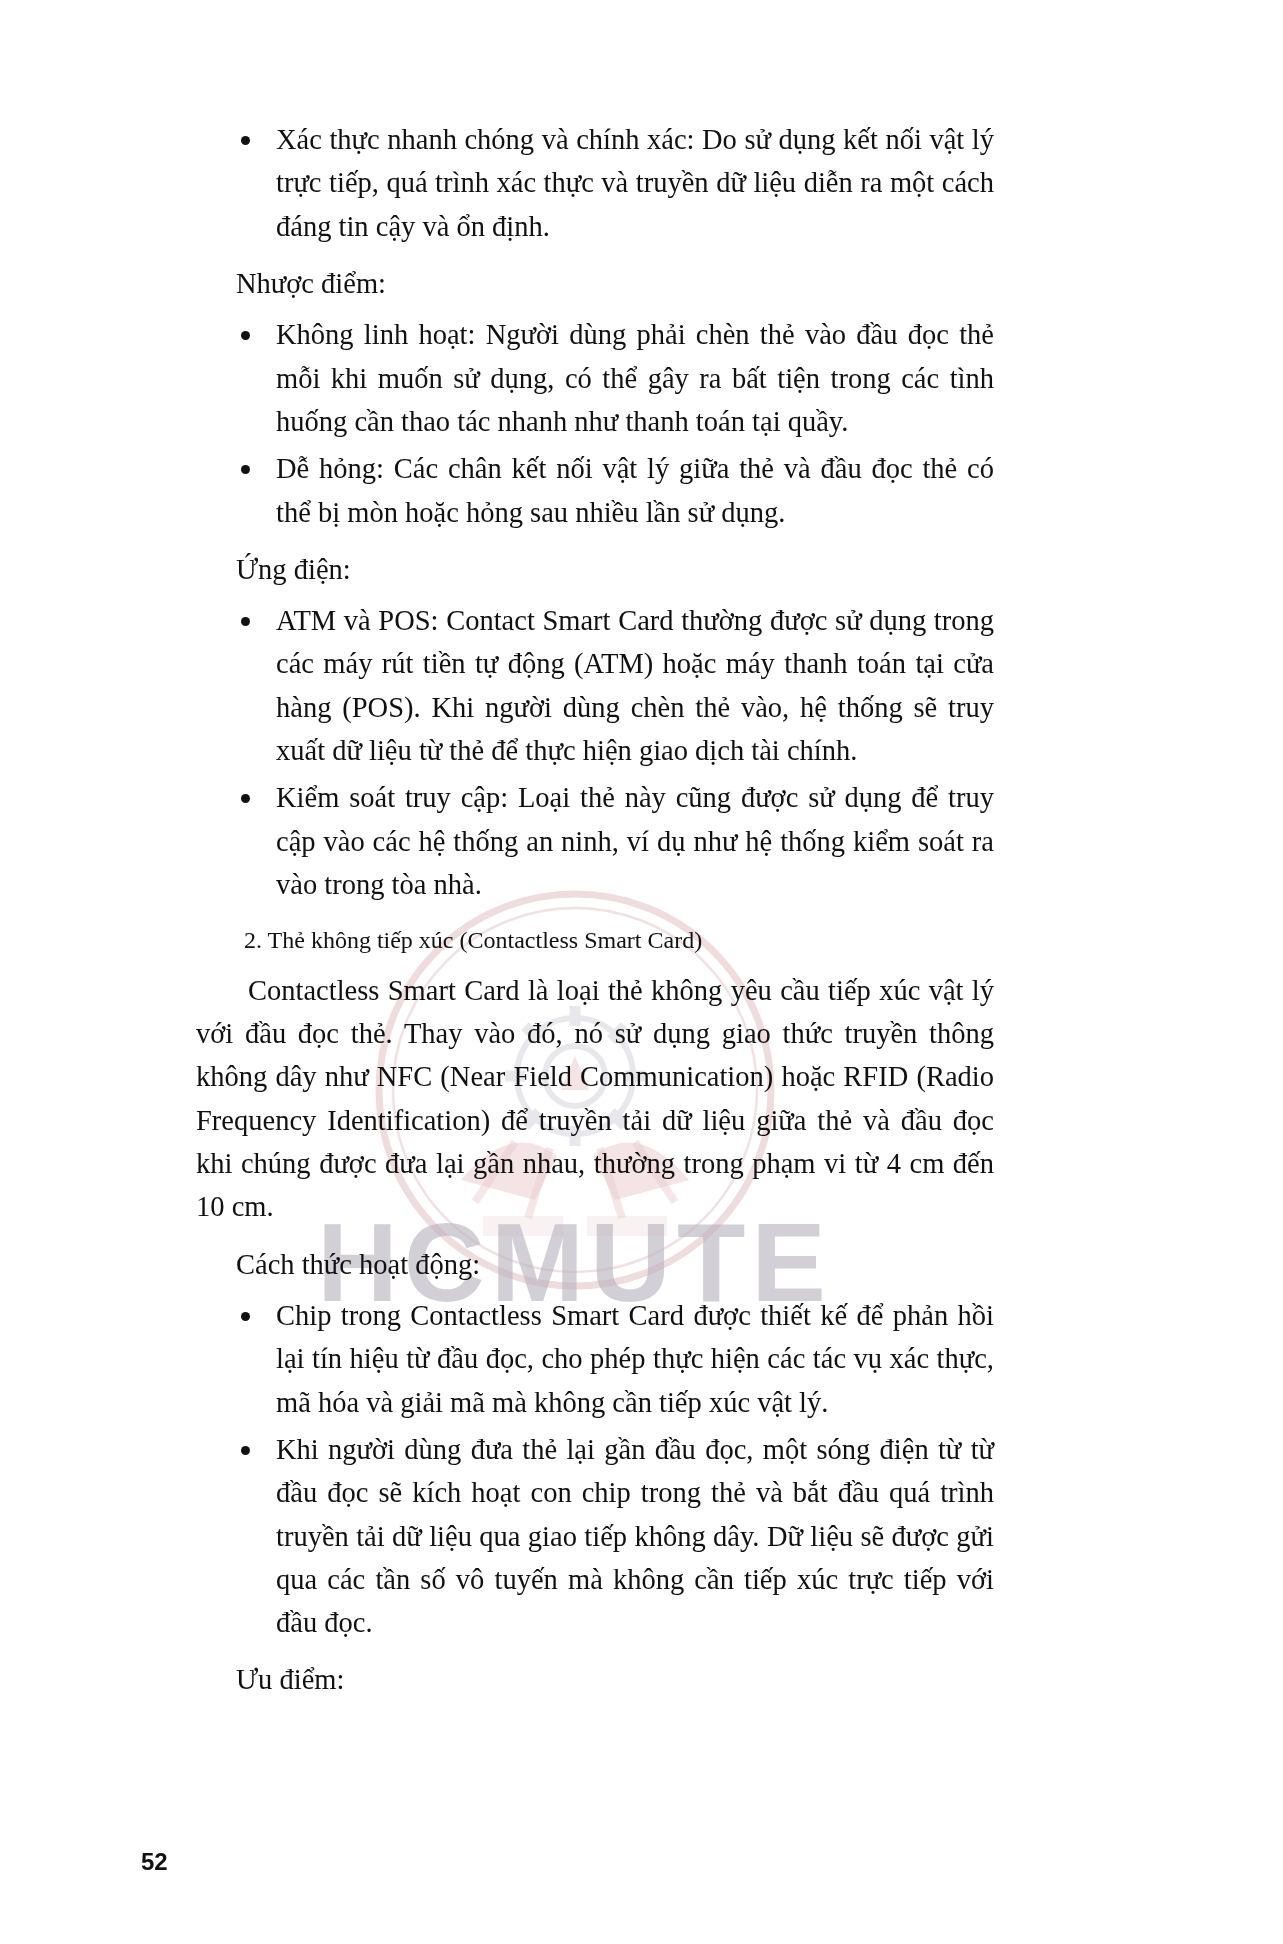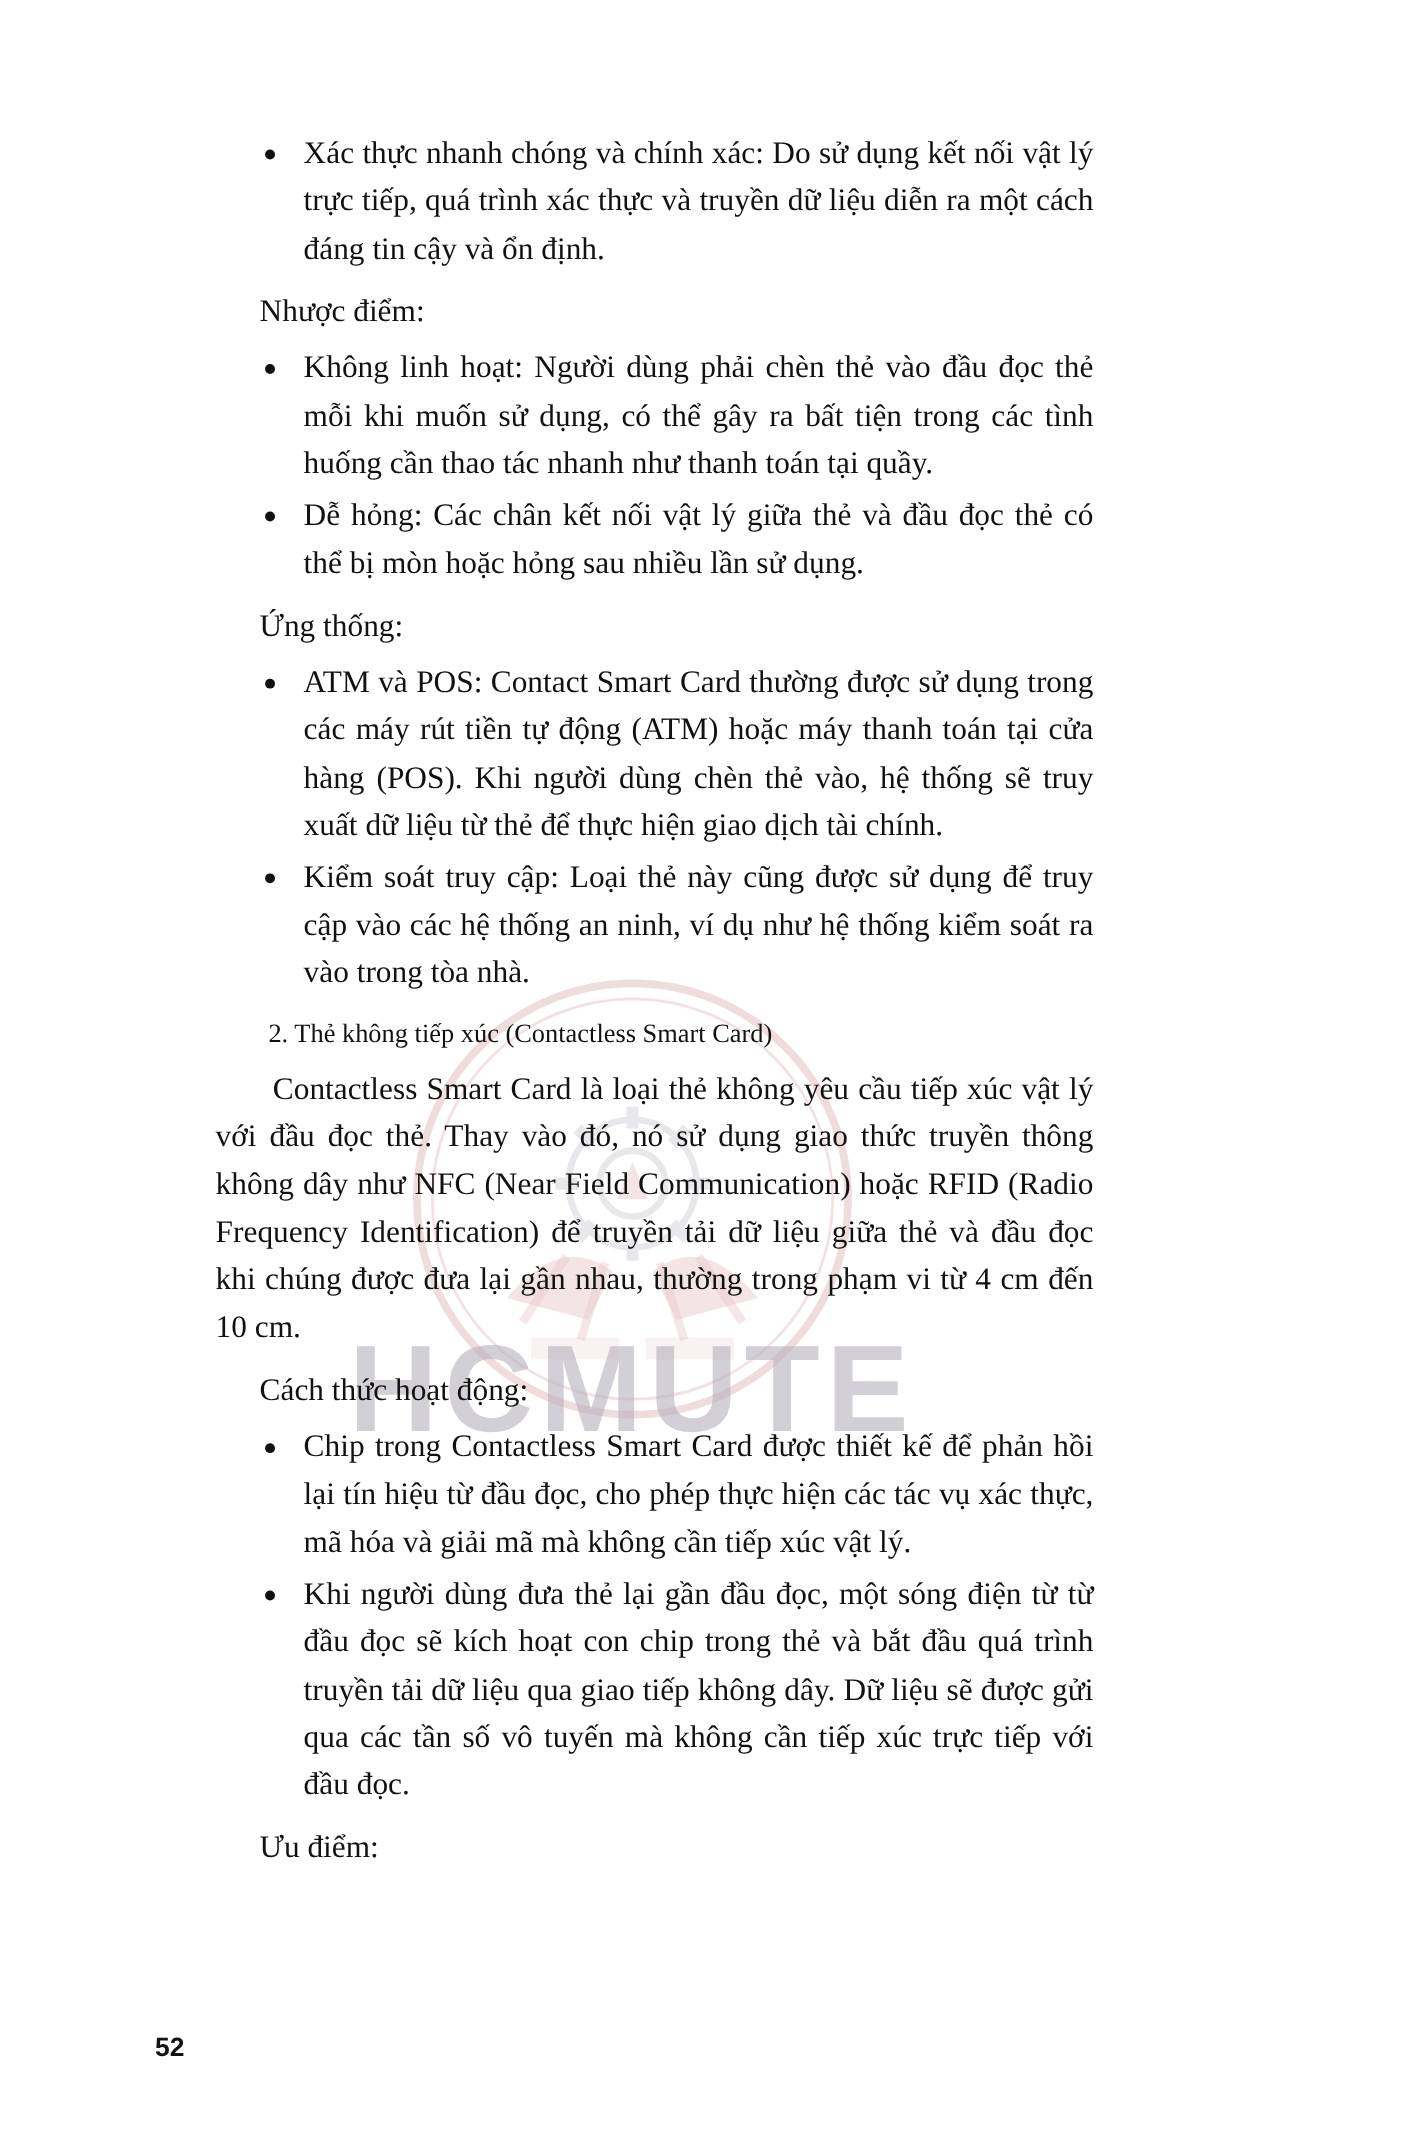--- a/index.html
+++ b/index.html
@@ -161,21 +161,21 @@
     <ul class="bullets">
       <li>Xác thực nhanh chóng và chính xác: Do sử dụng kết nối vật lý trực tiếp, quá trình xác thực và truyền dữ liệu diễn ra một cách đáng tin cậy và ổn định.</li>
     </ul>
 
     <p class="label">Nhược điểm:</p>
     <ul class="bullets">
       <li>Không linh hoạt: Người dùng phải chèn thẻ vào đầu đọc thẻ mỗi khi muốn sử dụng, có thể gây ra bất tiện trong các tình huống cần thao tác nhanh như thanh toán tại quầy.</li>
       <li>Dễ hỏng: Các chân kết nối vật lý giữa thẻ và đầu đọc thẻ có thể bị mòn hoặc hỏng sau nhiều lần sử dụng.</li>
     </ul>
 
-    <p class="label">Ứng thống:</p>
+    <p class="label">Ứng điện:</p>
     <ul class="bullets">
       <li>ATM và POS: Contact Smart Card thường được sử dụng trong các máy rút tiền tự động (ATM) hoặc máy thanh toán tại cửa hàng (POS). Khi người dùng chèn thẻ vào, hệ thống sẽ truy xuất dữ liệu từ thẻ để thực hiện giao dịch tài chính.</li>
       <li>Kiểm soát truy cập: Loại thẻ này cũng được sử dụng để truy cập vào các hệ thống an ninh, ví dụ như hệ thống kiểm soát ra vào trong tòa nhà.</li>
     </ul>
 
     <p class="heading-num">2. Thẻ không tiếp xúc (Contactless Smart Card)</p>
     <p class="para indent">Contactless Smart Card là loại thẻ không yêu cầu tiếp xúc vật lý với đầu đọc thẻ. Thay vào đó, nó sử dụng giao thức truyền thông không dây như NFC (Near Field Communication) hoặc RFID (Radio Frequency Identification) để truyền tải dữ liệu giữa thẻ và đầu đọc khi chúng được đưa lại gần nhau, thường trong phạm vi từ 4 cm đến 10 cm.</p>
 
     <p class="label">Cách thức hoạt động:</p>
     <ul class="bullets">

